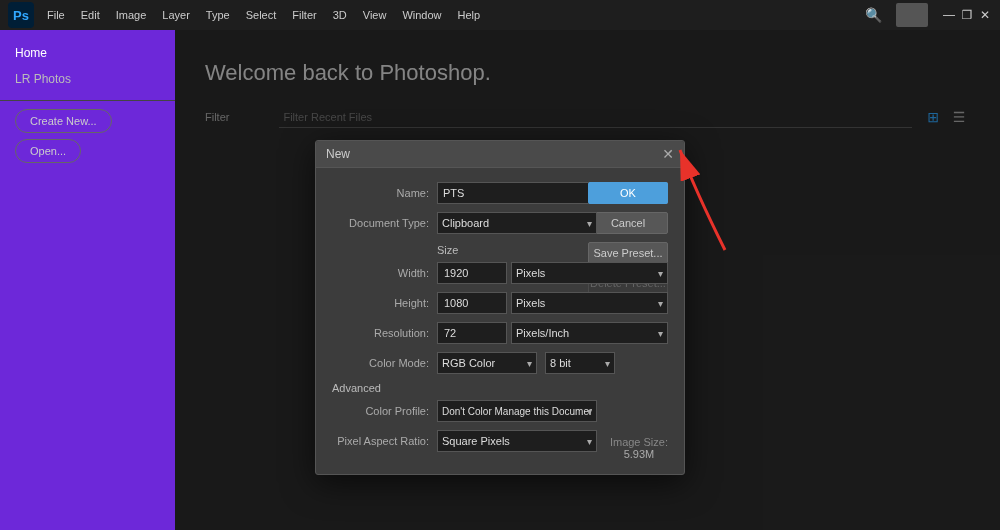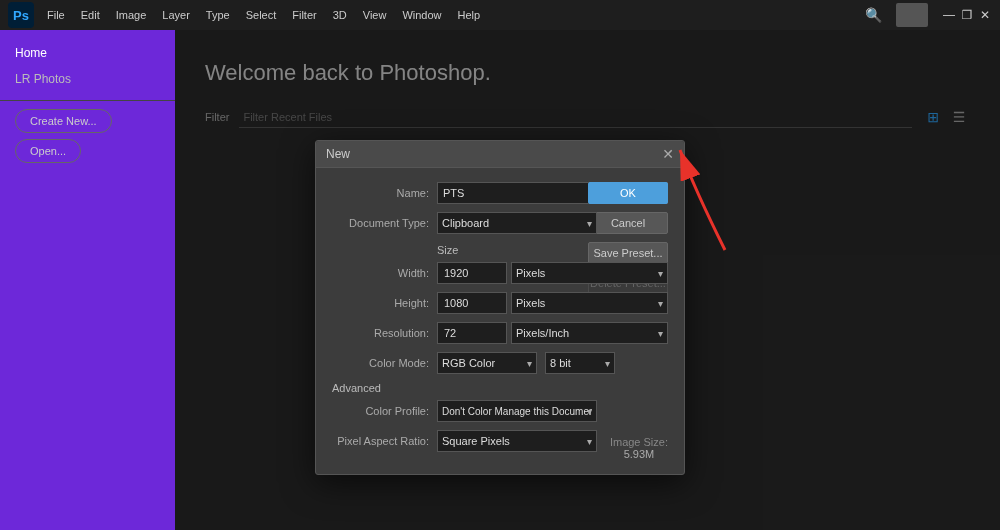--- a/index.html
+++ b/index.html
@@ -484,21 +484,21 @@
     <div class="sidebar-nav-item">LR Photos</div>
     <div class="sidebar-divider"></div>
     <button class="sidebar-btn">Create New...</button>
     <button class="sidebar-btn">Open...</button>
   </div>
 
   <div id="content">
     <div id="welcome-text">Welcome back to Photoshop.</div>
     <div id="filter-bar">
       <div id="filter-label">Filter</div>
-      <input id="filter-input" class="form-input" type="text" style="background: transparent; border-top: none; border-right: none; border-left: none; border-image: initial; border-bottom: 1px solid rgb(85, 85, 85);" placeholder="Filter Recent Files">
+      <input id="filter-input" class="form-input" type="text" style="background: transparent; border-top: none; border-right: none; border-left: none; border-image: initial; border-bottom: 1px solid rgb(85, 85, 85); margin-left: 40px;" placeholder="Filter Recent Files">
       <div id="view-icons">
         <div class="view-btn active">⊞</div>
         <div class="view-btn">☰</div>
       </div>
     </div>
 
     <div id="overlay"></div>
 
     <div id="dialog">
       <div id="dialog-titlebar">

